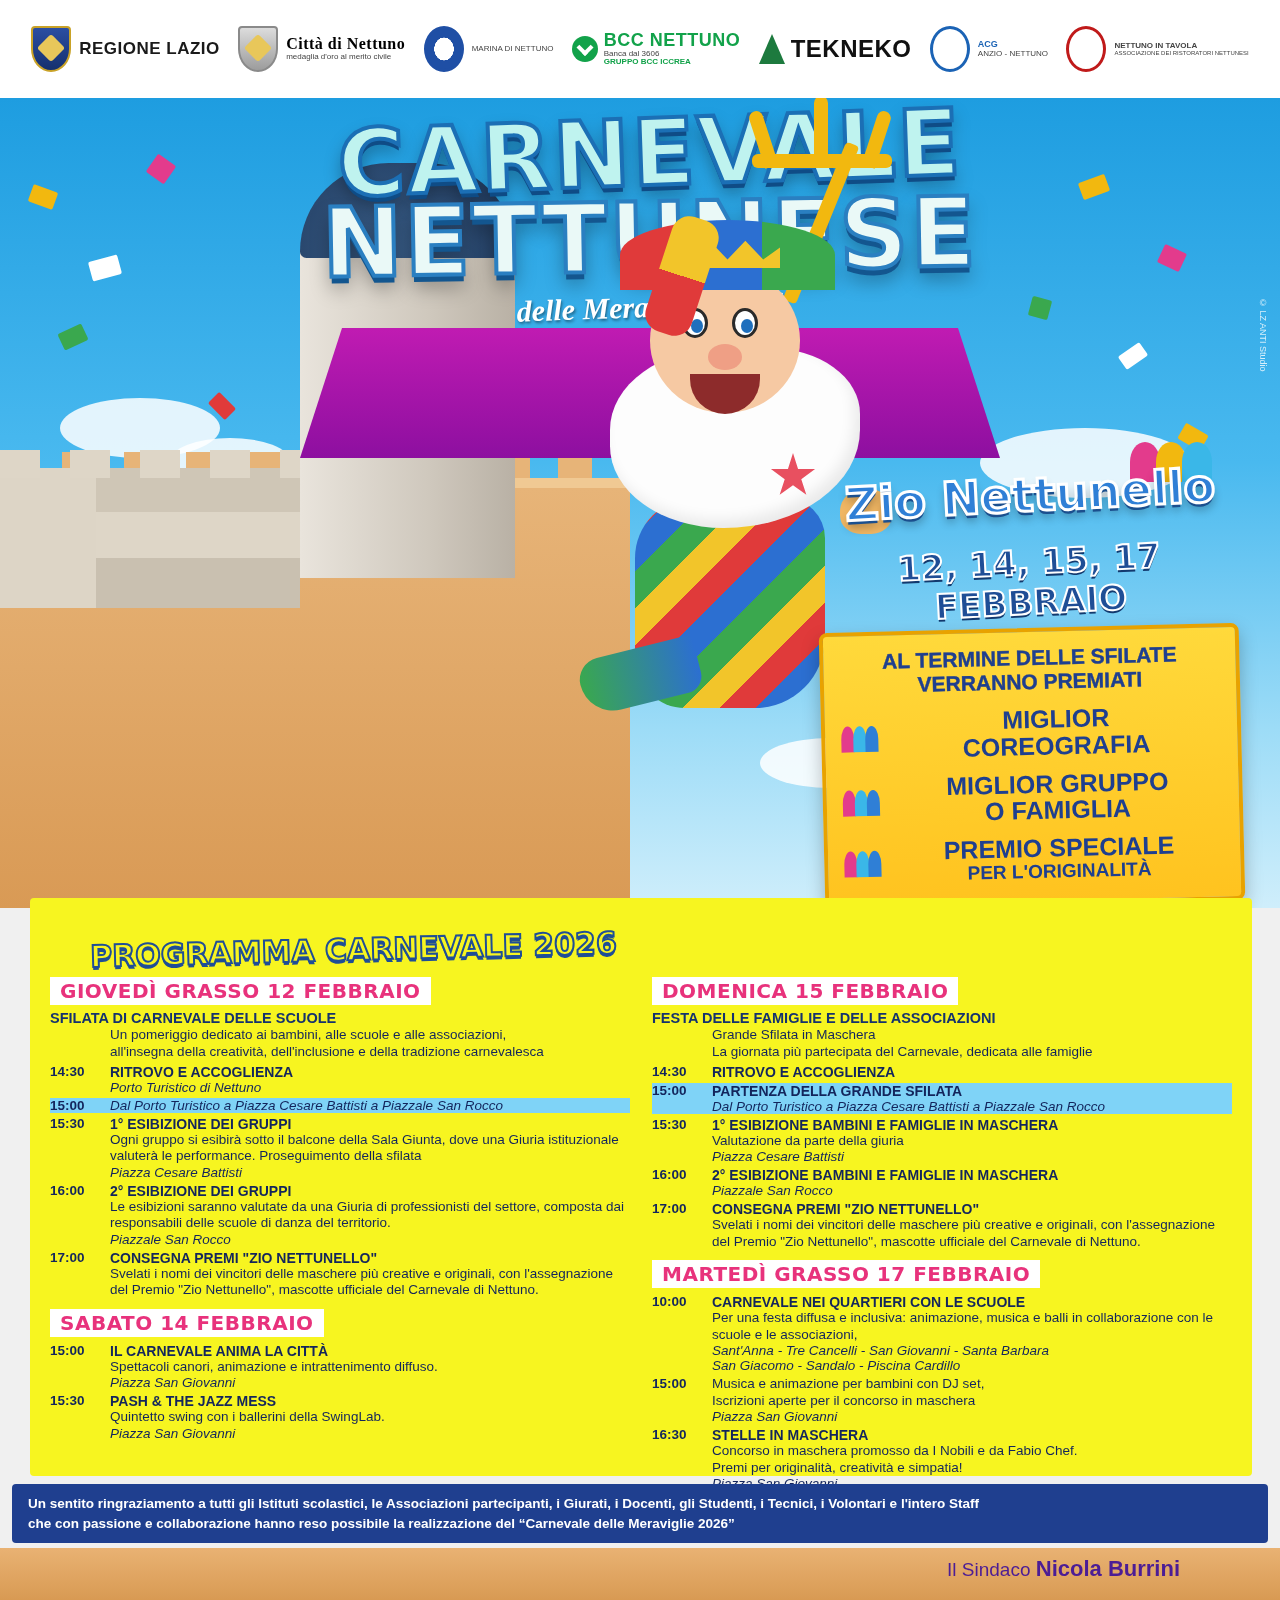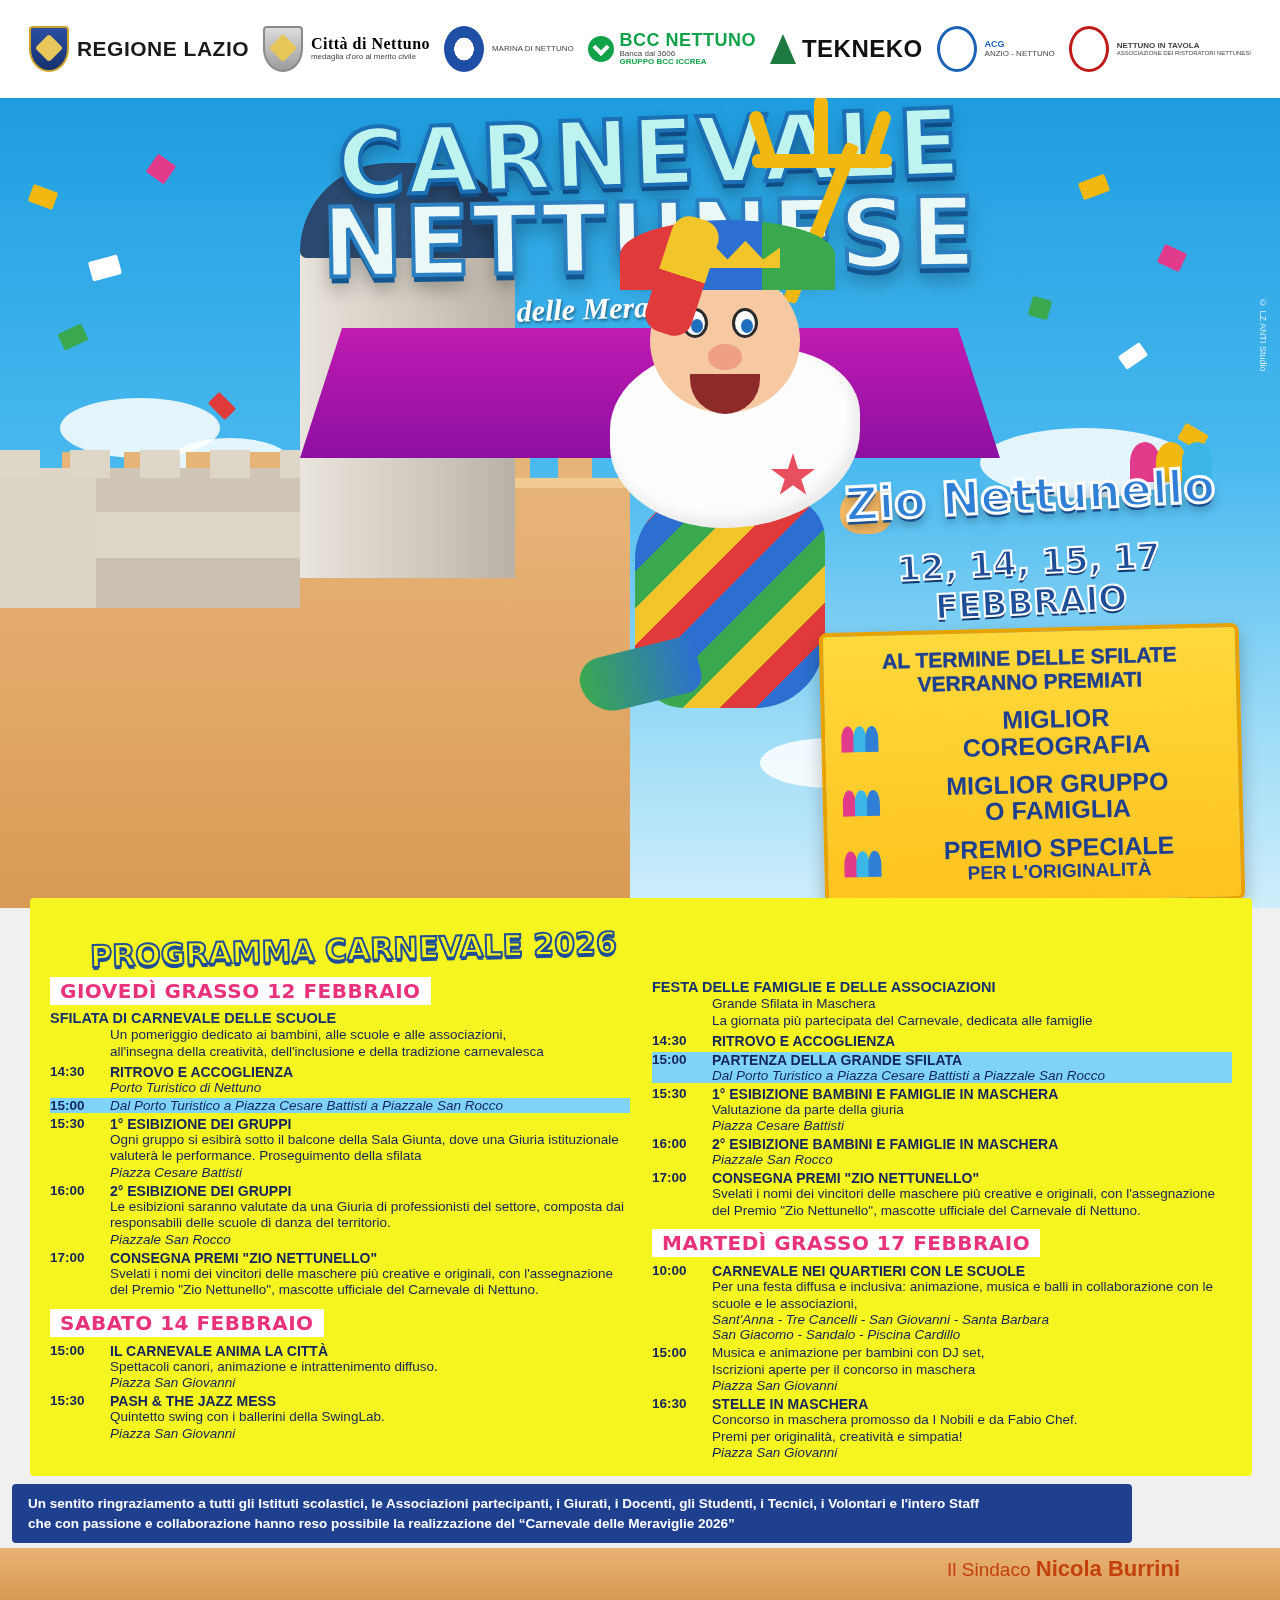--- a/index.html
+++ b/index.html
@@ -264,46 +264,46 @@
   .ev .body { flex: 1 1 auto; }
   .ev .ttl { font-weight:bold; text-transform: uppercase; font-size: 14px; }
   .ev .d { line-height: 1.22; }
   .ev .loc { font-style: italic; }
   .hl { background: #7fd3f7; }
   .hl .ttl, .hl .time { background: #7fd3f7; }
   .ind { padding-left: 60px; line-height:1.25; font-size:13.5px; color:#13255c; }
 
   
   .thanks {
-    position:absolute; left: 12px; top: 1484px; width: 1120px; padding: 10px 16px;
+    position:absolute; left: 12px; top: 1484px; width: 1256px; padding: 10px 16px;
     background: #1f3f8f; color:#ffffff; border-radius: 4px;
     font-size: 13.5px; font-weight: bold; line-height: 1.45; z-index: 12;
   }
   .bottom {
     position:absolute; left:0; top: 1548px; width: 1280px; height: 52px;
     background: linear-gradient(180deg,#e9b273,#d89a53);
     z-index: 11;
   }
   .mayor {
-    position:absolute; right: 100px; top: 1556px; font-size: 19px; color:#c2410c; z-index: 13;
+    position:absolute; right: 100px; top: 1556px; font-size: 19px; color:#4c1d95; z-index: 13;
   }
   .mayor b { font-size: 22px; }
   .bottom-arc {
     position:absolute; left: 560px; top: 1556px; width: 210px; height: 120px;
     background: #2f7fd6; border-radius: 50% 50% 0 0; z-index: 11; opacity:.9;
   }
 </style>
 </head>
 <body>
 
 <div class="sponsor-bar">
   <div class="sponsor">
     <div class="crest"></div>
     <div class="sponsor-txt">
-      <div class="s-name" style="font-size:21px;color:#1a1a1a;">REGIONE LAZIO</div>
+      <div class="s-name" style="font-size:17px;color:#1a1a1a;">REGIONE LAZIO</div>
     </div>
   </div>
 
   <div class="sponsor">
     <div class="crest gray"></div>
     <div class="sponsor-txt">
       <div class="s-name" style="font-size:16px;font-family:'Liberation Serif',serif;">Città di Nettuno</div>
       <div class="s-sub">medaglia d'oro al merito civile</div>
     </div>
   </div>
@@ -505,21 +505,21 @@
             <div class="loc">Piazza San Giovanni</div>
           </div>
         </div><div class="ev">
           <div class="time">15:30</div>
           <div class="body">
             <div class="ttl">PASH &amp; THE JAZZ MESS</div>
             <div class="d">Quintetto swing con i  ballerini della SwingLab.</div>
             <div class="loc">Piazza San Giovanni</div>
           </div>
         </div></div>
-    <div class="col" id="col-right"><div class="sec-head">FESTA DELLE FAMIGLIE E DELLE ASSOCIAZIONI</div><div class="ind">Grande Sfilata in Maschera<br>La giornata più partecipata del Carnevale, dedicata alle famiglie</div><div class="ev">
+    <div class="col" id="col-right"><div class="day first">DOMENICA 15 FEBBRAIO</div><div class="sec-head">FESTA DELLE FAMIGLIE E DELLE ASSOCIAZIONI</div><div class="ind">Grande Sfilata in Maschera<br>La giornata più partecipata del Carnevale, dedicata alle famiglie</div><div class="ev">
           <div class="time">14:30</div>
           <div class="body">
             <div class="ttl">RITROVO E ACCOGLIENZA</div>
           </div>
         </div><div class="ev hl">
           <div class="time">15:00</div>
           <div class="body">
             <div class="ttl">PARTENZA DELLA GRANDE SFILATA</div>
             <div class="loc">Dal Porto Turistico a Piazza Cesare Battisti a Piazzale San Rocco</div>
           </div>

